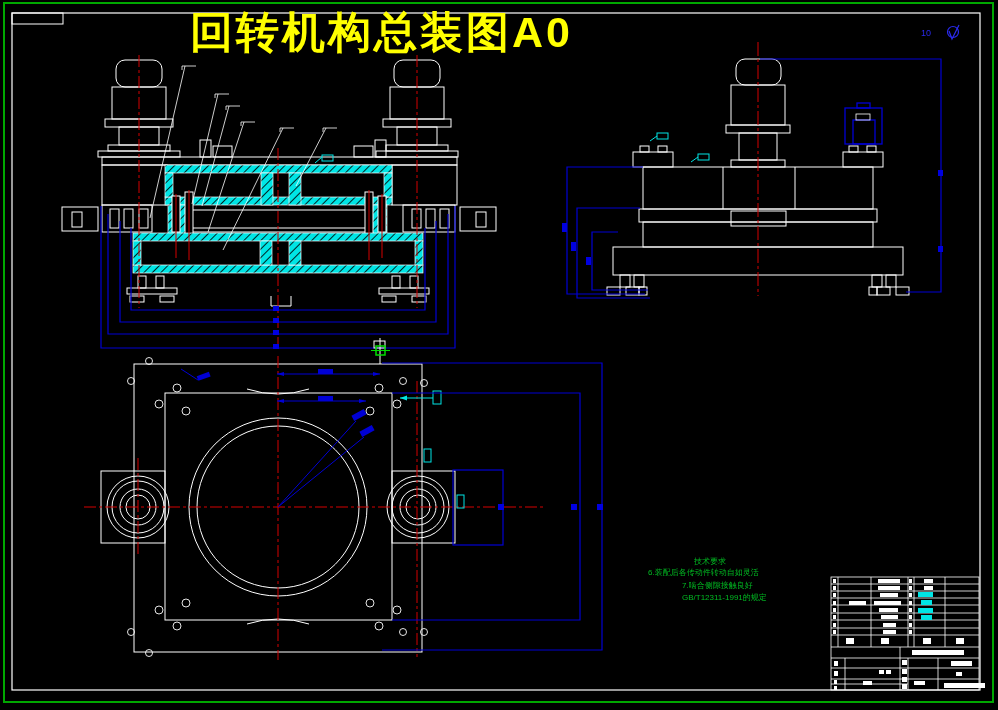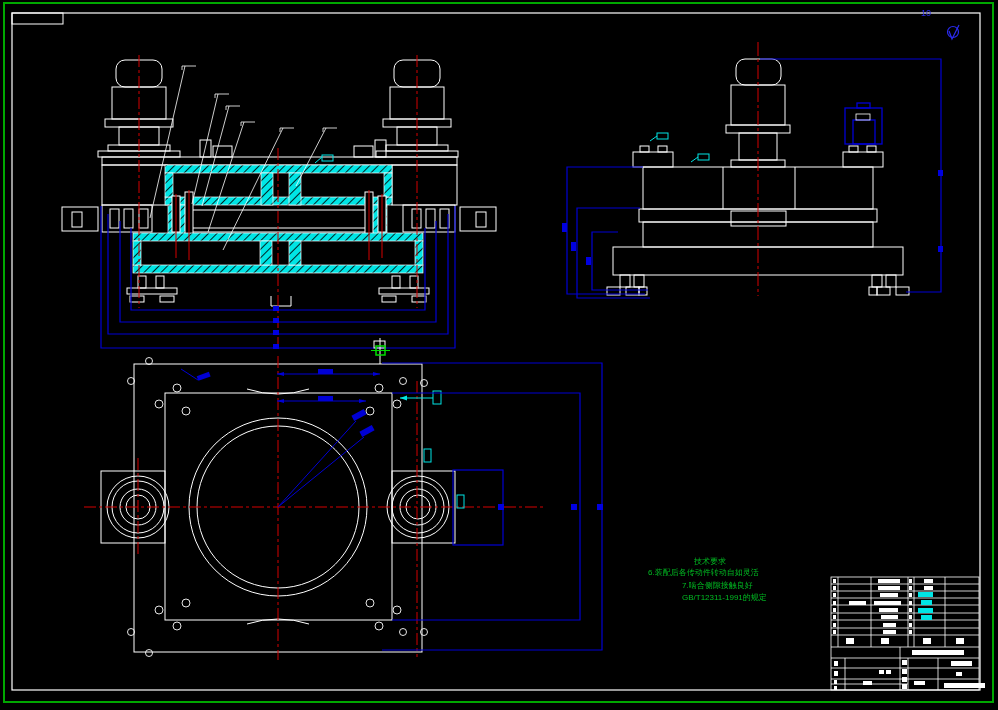--- a/index.html
+++ b/index.html
@@ -373,20 +373,21 @@
           <rect x="921" y="615" width="11" height="5"></rect>
     </g>
   </g>
 
   <g fill="none" stroke="#2a2aee" stroke-width="1.2">
     <circle cx="953" cy="32" r="5.5"></circle>
     <path d="M949,31 l3,8 l7,-14"></path>
   </g>
 </svg>
 
-
-<div class="overlay rough" style="left:921px;top:9px;text-align:center;">10</div>
+<div class="overlay cad-title" style="left:190px;top:11px;">回转机构总装图A0</div>
+
+<div class="overlay rough" style="left:921px;top:29px;text-align:center;">10</div>
 
 <div class="overlay note" style="left:694px;top:558px;text-align:center;">技术要求</div>
 <div class="overlay note" style="left:648px;top:569px;">6.装配后各传动件转动自如灵活</div>
 <div class="overlay note" style="left:682px;top:582px;">7.啮合侧隙接触良好</div>
 <div class="overlay note" style="left:682px;top:594px;">GB/T12311-1991的规定</div>
 </div>
 
 </body></html>

